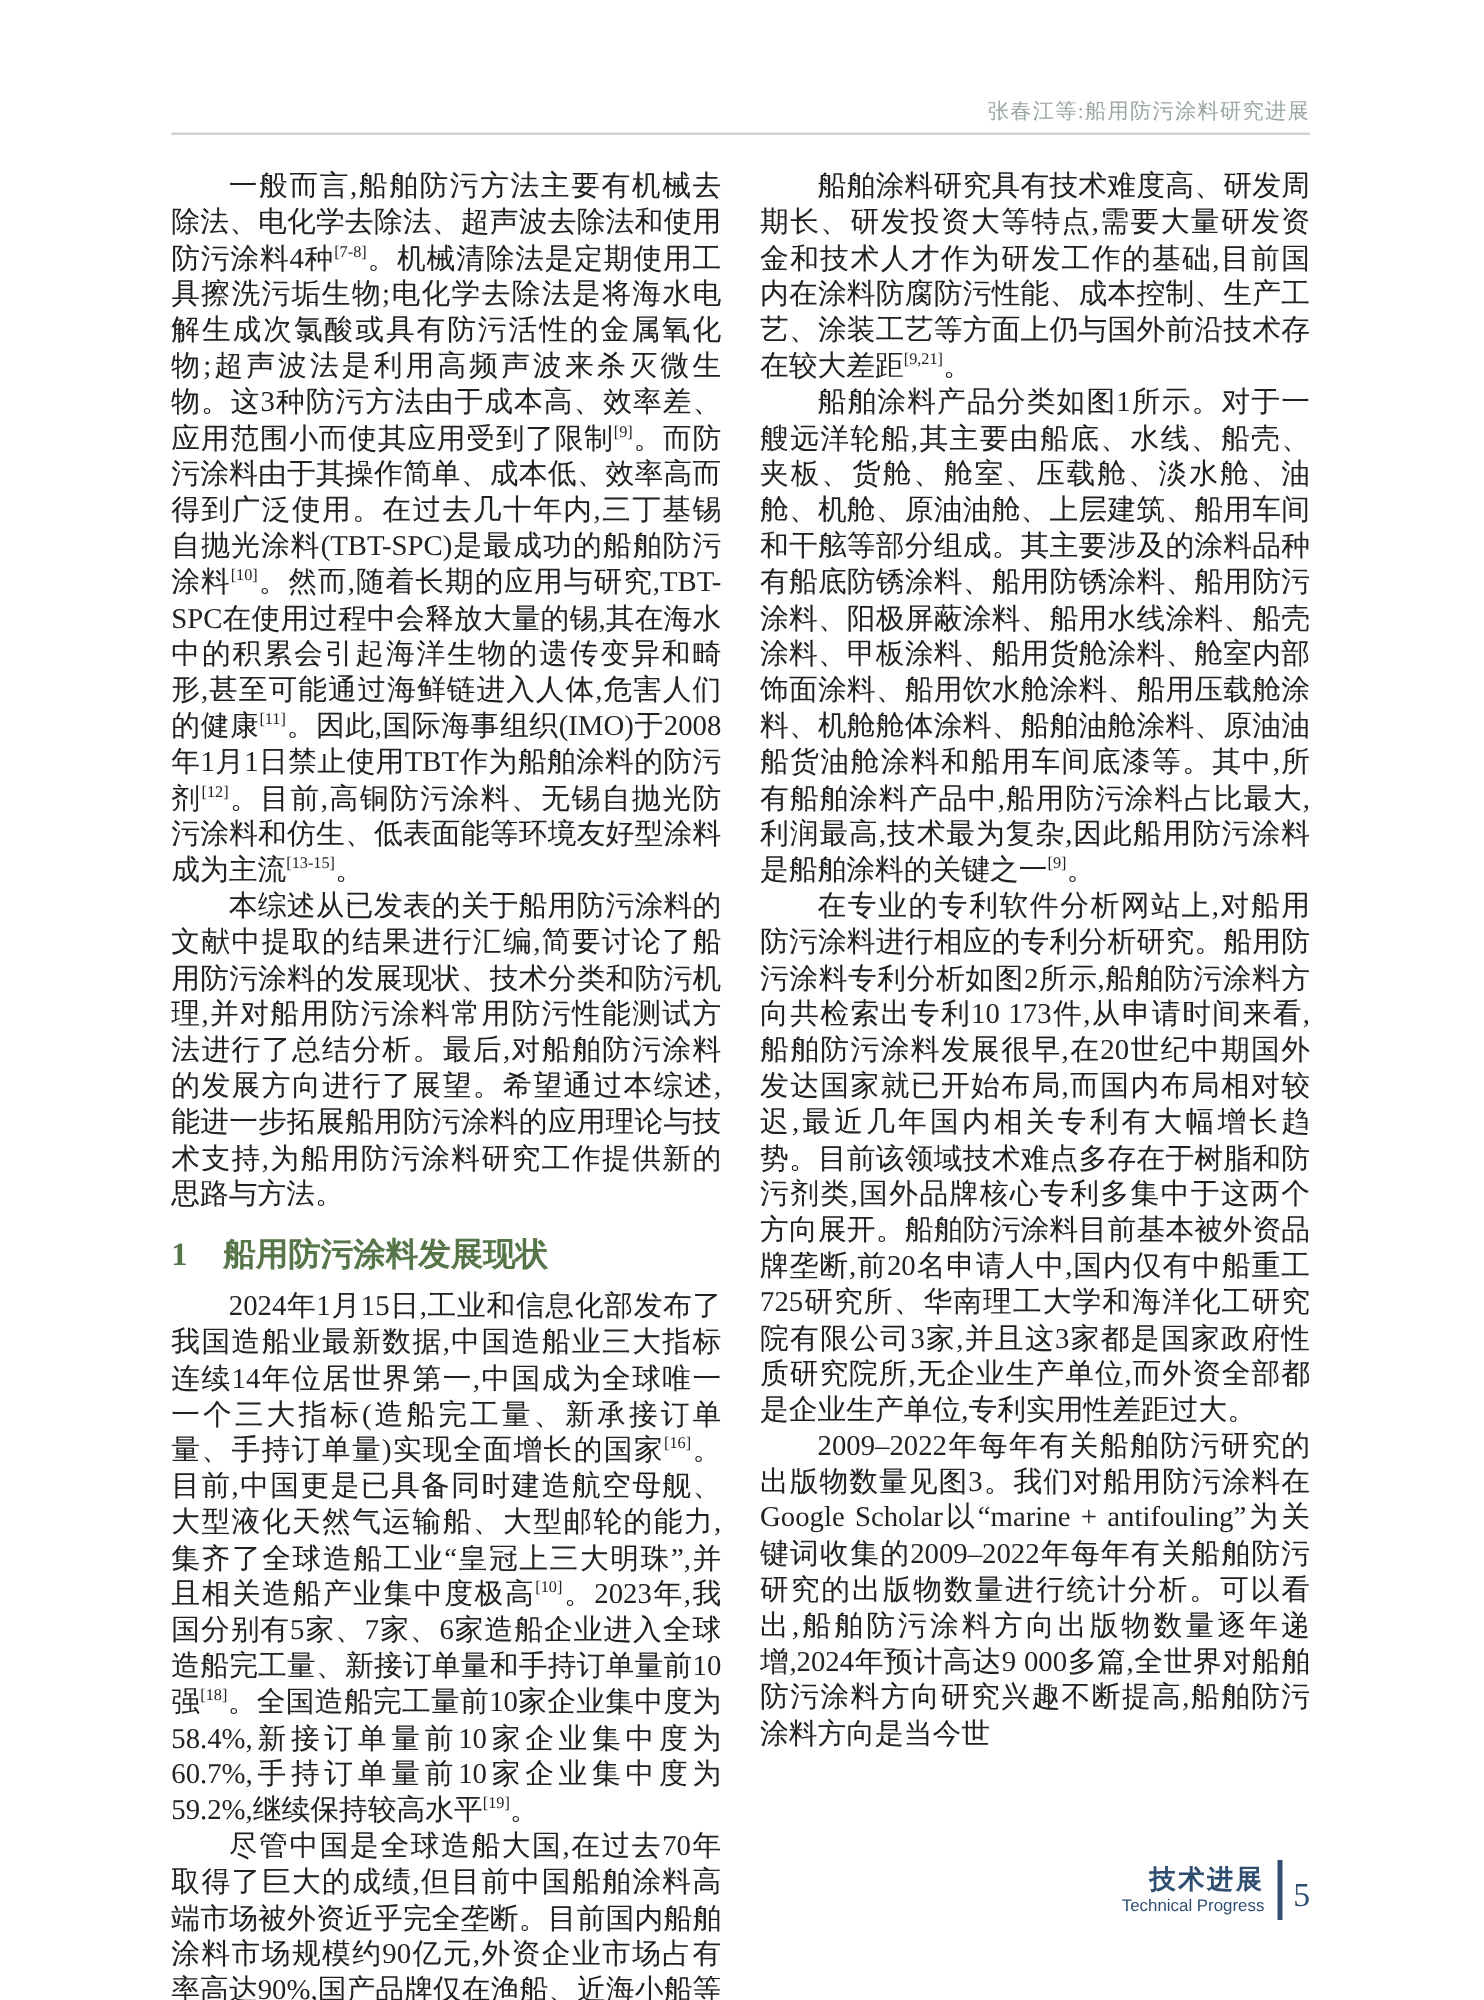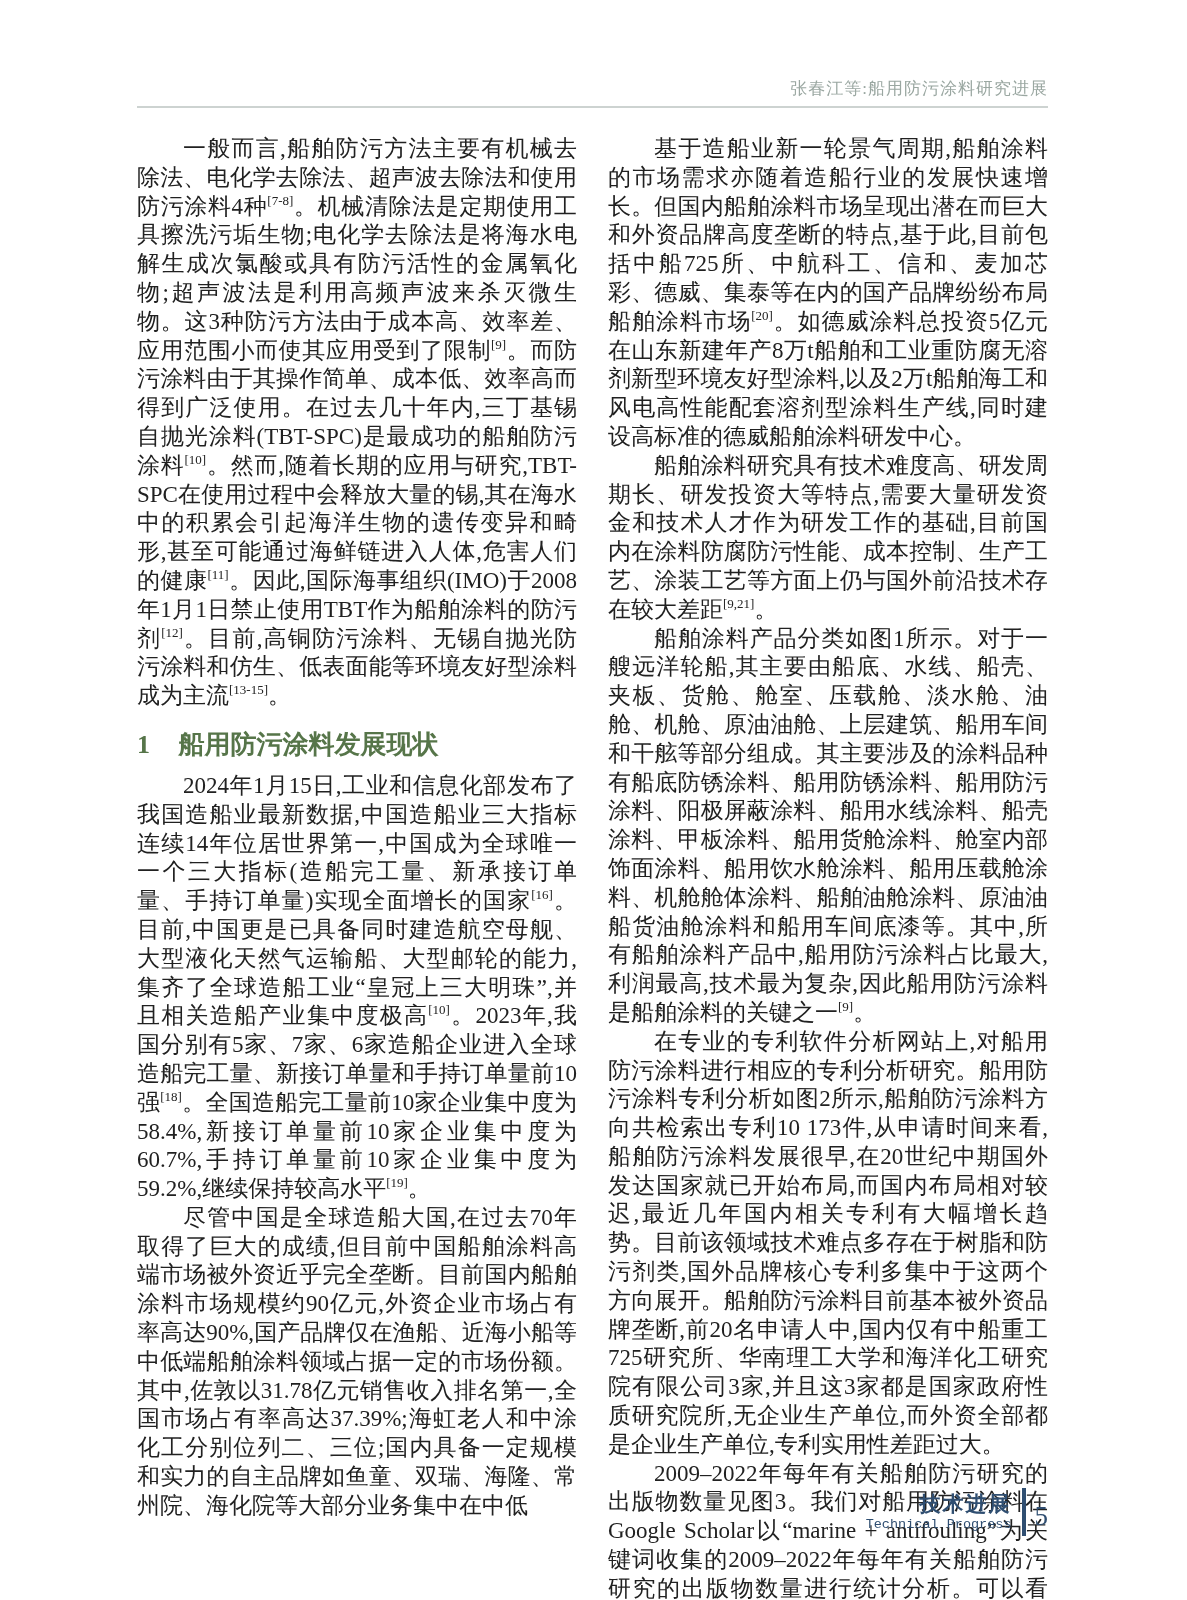--- a/index.html
+++ b/index.html
@@ -44,21 +44,21 @@
   .footer{
     position:absolute;top:1488px;right:139px;
     display:flex;align-items:center;margin-left:33px;
   }
   .footer-labels{text-align:right;color:var(--navy);}
   .footer-cn{
     font-family:"Liberation Sans","DejaVu Sans",sans-serif;
     font-weight:bold;font-size:21px;line-height:24px;letter-spacing:2px;
   }
   .footer-en{
-    font-family:Liberation Mono, monospace;
+    font-family:Liberation Sans, sans-serif;
     font-size:13.5px;line-height:17px;
   }
   .footer-bar{width:4px;height:48px;background:var(--navy);margin:0 9px 0 10px;}
   .footer-page{
     font-family:"Liberation Serif","DejaVu Serif",serif;
     font-size:27px;color:var(--navy);padding-top:8px;
   }
 </style>
 </head>
 <body>
@@ -67,26 +67,26 @@
 
   <div class="running-head">
     <span>张春江等:船用防污涂料研究进展</span>
   </div>
 
   <div class="head-rule"></div>
 
   <div class="content">
     <div class="col" id="col-left">
         <p class="para">一般而言,船舶防污方法主要有机械去除法、电化学去除法、超声波去除法和使用防污涂料4种<sup>[7-8]</sup>。机械清除法是定期使用工具擦洗污垢生物;电化学去除法是将海水电解生成次氯酸或具有防污活性的金属氧化物;超声波法是利用高频声波来杀灭微生物。这3种防污方法由于成本高、效率差、应用范围小而使其应用受到了限制<sup>[9]</sup>。而防污涂料由于其操作简单、成本低、效率高而得到广泛使用。在过去几十年内,三丁基锡自抛光涂料(TBT-SPC)是最成功的船舶防污涂料<sup>[10]</sup>。然而,随着长期的应用与研究,TBT-SPC在使用过程中会释放大量的锡,其在海水中的积累会引起海洋生物的遗传变异和畸形,甚至可能通过海鲜链进入人体,危害人们的健康<sup>[11]</sup>。因此,国际海事组织(IMO)于2008年1月1日禁止使用TBT作为船舶涂料的防污剂<sup>[12]</sup>。目前,高铜防污涂料、无锡自抛光防污涂料和仿生、低表面能等环境友好型涂料成为主流<sup>[13-15]</sup>。</p>
+        <p class="para">本综述从已发表的关于船用防污涂料的文献中提取的结果进行汇编,简要讨论了船用防污涂料的发展现状、技术分类和防污机理,并对船用防污涂料常用防污性能测试方法进行了总结分析。最后,对船舶防污涂料的发展方向进行了展望。希望通过本综述,能进一步拓展船用防污涂料的应用理论与技术支持,为船用防污涂料研究工作提供新的思路与方法。</p>
         <h2 class="sec-heading"><span class="sec-num">1</span><span>船用防污涂料发展现状</span></h2>
         <p class="para">2024年1月15日,工业和信息化部发布了我国造船业最新数据,中国造船业三大指标连续14年位居世界第一,中国成为全球唯一一个三大指标(造船完工量、新承接订单量、手持订单量)实现全面增长的国家<sup>[16]</sup>。目前,中国更是已具备同时建造航空母舰、大型液化天然气运输船、大型邮轮的能力,集齐了全球造船工业“皇冠上三大明珠”,并且相关造船产业集中度极高<sup>[10]</sup>。2023年,我国分别有5家、7家、6家造船企业进入全球造船完工量、新接订单量和手持订单量前10强<sup>[18]</sup>。全国造船完工量前10家企业集中度为58.4%,新接订单量前10家企业集中度为60.7%,手持订单量前10家企业集中度为59.2%,继续保持较高水平<sup>[19]</sup>。</p>
         <p class="para">尽管中国是全球造船大国,在过去70年取得了巨大的成绩,但目前中国船舶涂料高端市场被外资近乎完全垄断。目前国内船舶涂料市场规模约90亿元,外资企业市场占有率高达90%,国产品牌仅在渔船、近海小船等中低端船舶涂料领域占据一定的市场份额。其中,佐敦以31.78亿元销售收入排名第一,全国市场占有率高达37.39%;海虹老人和中涂化工分别位列二、三位;国内具备一定规模和实力的自主品牌如鱼童、双瑞、海隆、常州院、海化院等大部分业务集中在中低</p>
       </div>
     <div class="col" id="col-right">
-        <p class="para">基于造船业新一轮景气周期,船舶涂料的市场需求亦随着造船行业的发展快速增长。但国内船舶涂料市场呈现出潜在而巨大和外资品牌高度垄断的特点,基于此,目前包括中船725所、中航科工、信和、麦加芯彩、德威、集泰等在内的国产品牌纷纷布局船舶涂料市场<sup>[20]</sup>。如德威涂料总投资5亿元在山东新建年产8万t船舶和工业重防腐无溶剂新型环境友好型涂料,以及2万t船舶海工和风电高性能配套溶剂型涂料生产线,同时建设高标准的德威船舶涂料研发中心。</p>
         <p class="para">船舶涂料研究具有技术难度高、研发周期长、研发投资大等特点,需要大量研发资金和技术人才作为研发工作的基础,目前国内在涂料防腐防污性能、成本控制、生产工艺、涂装工艺等方面上仍与国外前沿技术存在较大差距<sup>[9,21]</sup>。</p>
         <p class="para">船舶涂料产品分类如图1所示。对于一艘远洋轮船,其主要由船底、水线、船壳、夹板、货舱、舱室、压载舱、淡水舱、油舱、机舱、原油油舱、上层建筑、船用车间和干舷等部分组成。其主要涉及的涂料品种有船底防锈涂料、船用防锈涂料、船用防污涂料、阳极屏蔽涂料、船用水线涂料、船壳涂料、甲板涂料、船用货舱涂料、舱室内部饰面涂料、船用饮水舱涂料、船用压载舱涂料、机舱舱体涂料、船舶油舱涂料、原油油船货油舱涂料和船用车间底漆等。其中,所有船舶涂料产品中,船用防污涂料占比最大,利润最高,技术最为复杂,因此船用防污涂料是船舶涂料的关键之一<sup>[9]</sup>。</p>
         <p class="para">在专业的专利软件分析网站上,对船用防污涂料进行相应的专利分析研究。船用防污涂料专利分析如图2所示,船舶防污涂料方向共检索出专利10 173件,从申请时间来看,船舶防污涂料发展很早,在20世纪中期国外发达国家就已开始布局,而国内布局相对较迟,最近几年国内相关专利有大幅增长趋势。目前该领域技术难点多存在于树脂和防污剂类,国外品牌核心专利多集中于这两个方向展开。船舶防污涂料目前基本被外资品牌垄断,前20名申请人中,国内仅有中船重工725研究所、华南理工大学和海洋化工研究院有限公司3家,并且这3家都是国家政府性质研究院所,无企业生产单位,而外资全部都是企业生产单位,专利实用性差距过大。</p>
         <p class="para">2009–2022年每年有关船舶防污研究的出版物数量见图3。我们对船用防污涂料在Google Scholar以“marine + antifouling”为关键词收集的2009–2022年每年有关船舶防污研究的出版物数量进行统计分析。可以看出,船舶防污涂料方向出版物数量逐年递增,2024年预计高达9 000多篇,全世界对船舶防污涂料方向研究兴趣不断提高,船舶防污涂料方向是当今世</p>
       </div>
   </div>
 
   <div class="footer">
     <div class="footer-labels">
       <div class="footer-cn">技术进展</div>

